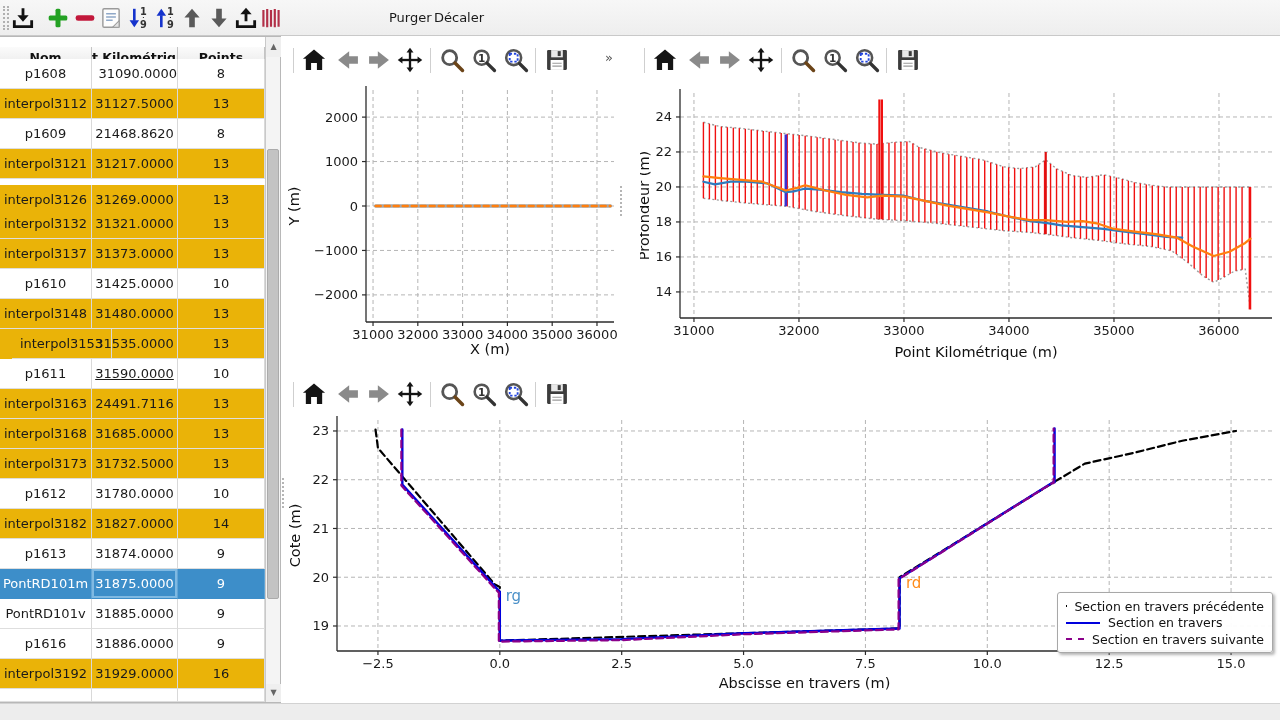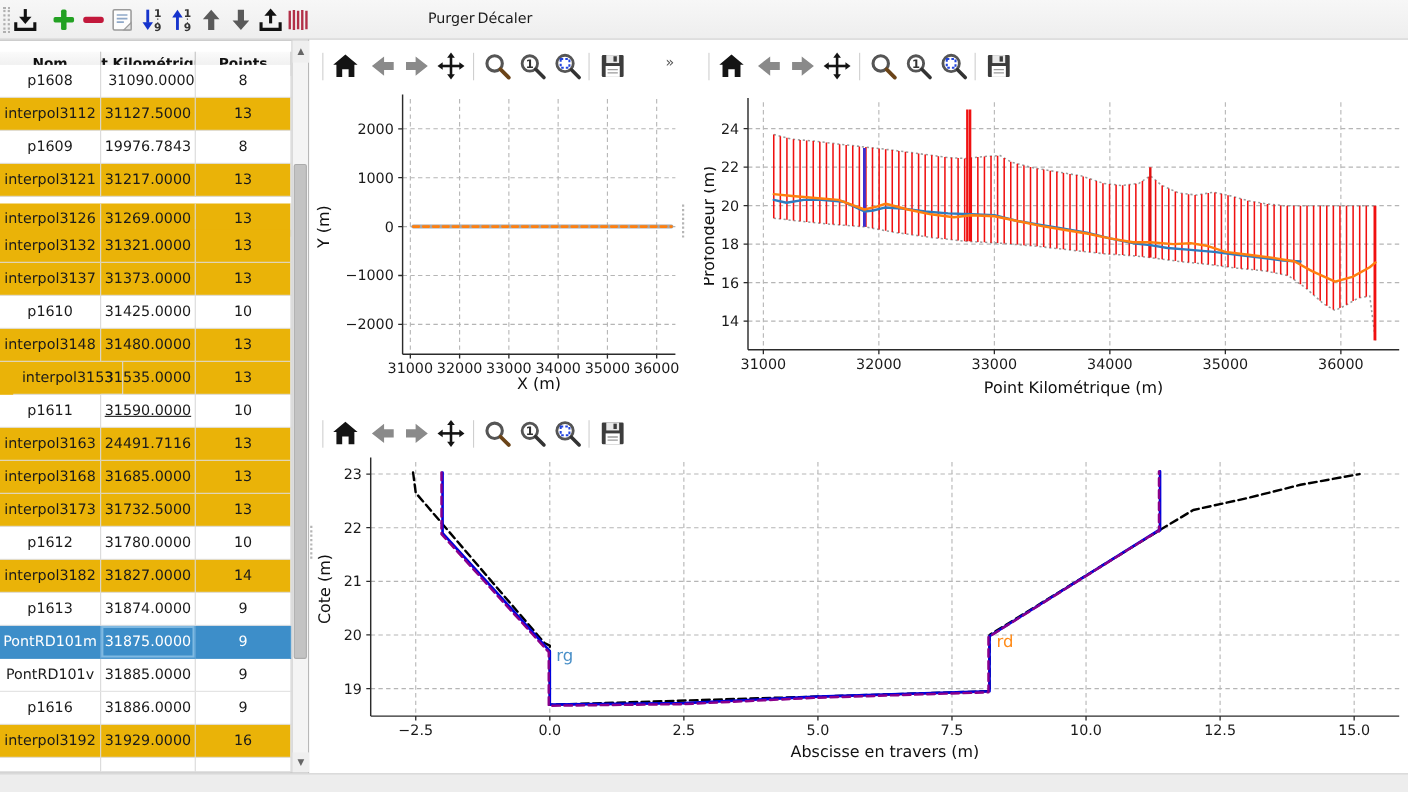--- a/index.html
+++ b/index.html
@@ -135,21 +135,21 @@
           <div class="td-cell" style="left:92px; width:86px;text-align:right;">31090.0000</div>
           <div class="td-cell" style="left:178px; width:87px;">8</div>
         </div>
         <div class="tr-row row-shaded" style="top:52px;">
           <div class="td-cell" style="left:0px; width:92px;">interpol3112</div>
           <div class="td-cell" style="left:92px; width:86px;">31127.5000</div>
           <div class="td-cell" style="left:178px; width:87px;">13</div>
         </div>
         <div class="tr-row row-plain" style="top:82px;">
           <div class="td-cell" style="left:0px; width:92px;">p1609</div>
-          <div class="td-cell" style="left:92px; width:86px;">19976.7843</div>
+          <div class="td-cell" style="left:92px; width:86px;">21468.8620</div>
           <div class="td-cell" style="left:178px; width:87px;">8</div>
         </div>
         <div class="tr-row row-shaded" style="top:112px;">
           <div class="td-cell" style="left:0px; width:92px;">interpol3121</div>
           <div class="td-cell" style="left:92px; width:86px;">31217.0000</div>
           <div class="td-cell" style="left:178px; width:87px;">13</div>
         </div>
         <div class="tr-row row-shaded" style="top:148px;">
           <div class="td-cell" style="left:0px; width:92px;">interpol3126</div>
           <div class="td-cell" style="left:92px; width:86px;">31269.0000</div>
@@ -611,15 +611,29 @@
         <text x="42" y="74.22456732798652" text-anchor="end" font-size="13px" fill="#1a1a1a">22</text>
         <line x1="46" y1="20.969818488813907" x2="50" y2="20.969818488813907" stroke="#2b2b2b" stroke-width="1.2"></line>
         <text x="42" y="25.469818488813907" text-anchor="end" font-size="13px" fill="#1a1a1a">23</text>
         <text x="517.5" y="278" text-anchor="middle" font-size="14.5px" fill="#111">Abscisse en travers (m)</text>
         <text x="13" y="125.5" text-anchor="middle" font-size="14.5px" fill="#111" transform="rotate(-90 13 125.5)">Cote (m)</text>
         <text x="218.67049009384775" y="190.63634444913464" font-size="15px" fill="#4a90c8">rg</text>
         <text x="618.8972888425443" y="177.96010975094967" font-size="15px" fill="#ff8c1a">rd</text>
       </svg>
     </div>
 
+  <div id="legend" style="left:1057px; top:592px; width:216px;">
+      <div class="legend-item">
+        <span class="legend-line" style="border-top:2.5px dashed #000000;"></span>
+        <span class="legend-label">Section en travers précédente</span>
+      </div>
+      <div class="legend-item">
+        <span class="legend-line" style="border-top:2.5px solid #0000dd;"></span>
+        <span class="legend-label">Section en travers</span>
+      </div>
+      <div class="legend-item">
+        <span class="legend-line" style="border-top:2.5px dashed #8a008a;"></span>
+        <span class="legend-label">Section en travers suivante</span>
+      </div>
+    </div>
 
   <div id="bottom-strip"></div>
 </div>
 
 </body></html>

